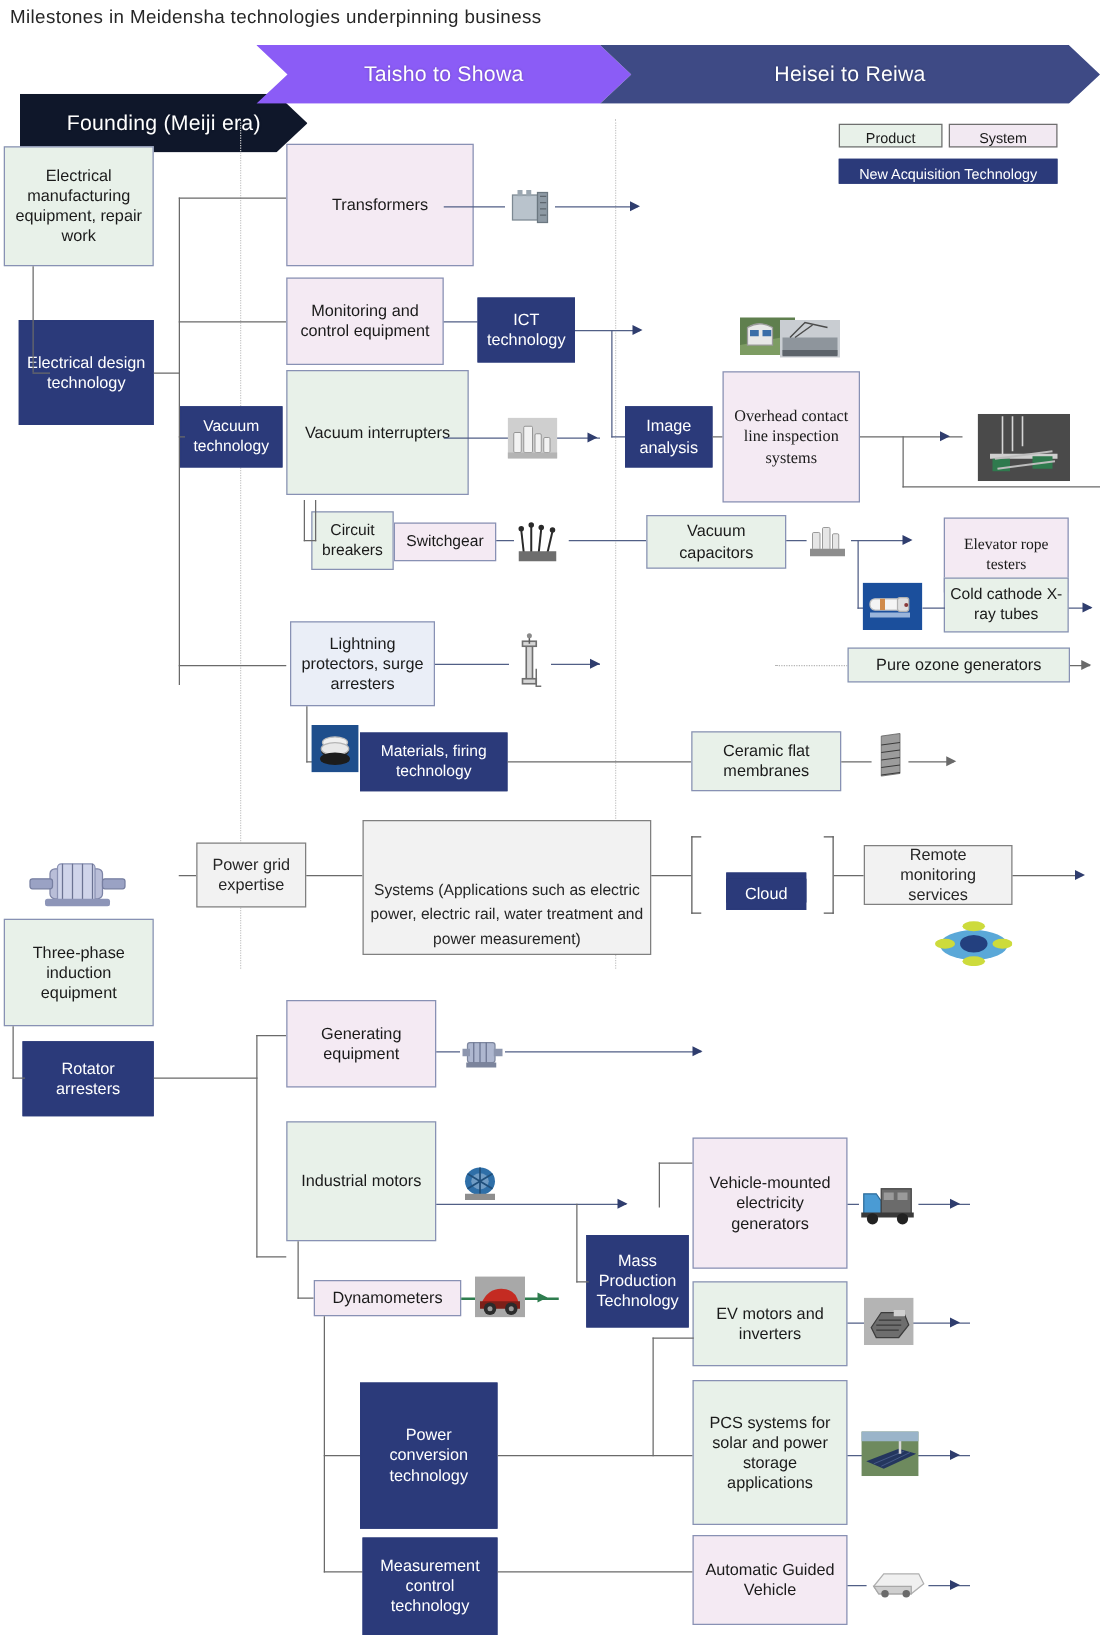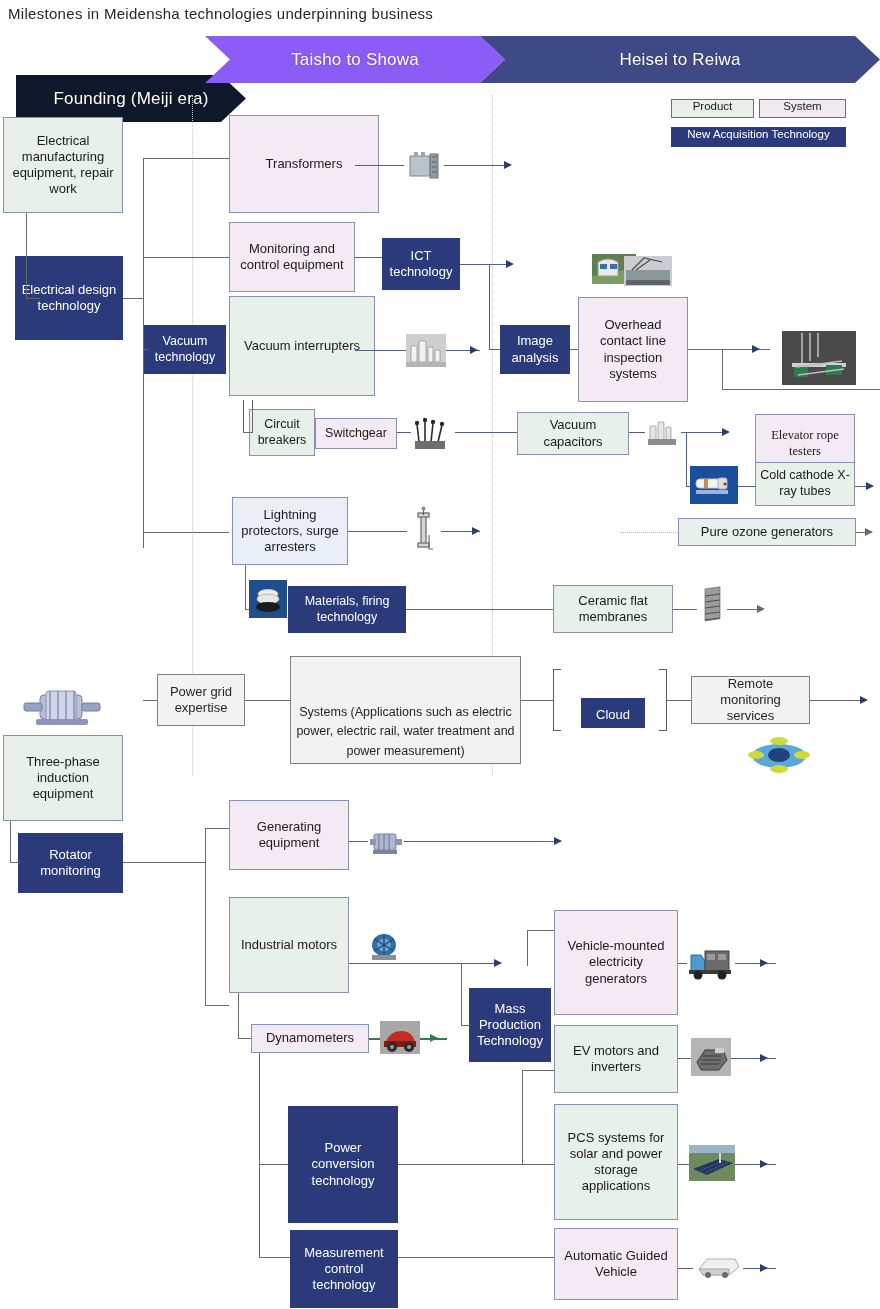--- a/index.html
+++ b/index.html
@@ -15,21 +15,21 @@
         color:#fff;font-size:17px;letter-spacing:.2px;}
   .chev span{position:relative;z-index:2;text-shadow:0 0 2px rgba(0,0,0,.25);}
   .chev1{left:16px;width:230px;background:#0f172a;clip-path:polygon(0 0,205px 0,230px 50%,205px 100%,0 100%);margin-top:39px;}
   .chev2{left:205px;width:300px;background:#8b5cf6;clip-path:polygon(0 0,275px 0,300px 50%,275px 100%,0 100%,25px 50%);}
   .chev3{left:480px;width:400px;background:#3e4a85;clip-path:polygon(0 0,375px 0,400px 50%,375px 100%,0 100%,25px 50%);}
 
   
   .guide{position:absolute;width:0;border-left:1px dotted #c9c9c9;}
 
   
-  .legend-item{position:absolute;display:flex;align-items:flex-start;justify-content:center;
+  .legend-item{position:absolute;display:flex;align-items:flex-end;justify-content:center;
                font-size:11.5px;box-sizing:border-box;}
   .lg-product{background:#e8f1e9;border:1px solid #6f6f6f;color:#1a1a1a;}
   .lg-system{background:#f2e9f2;border:1px solid #6f6f6f;color:#1a1a1a;}
   .lg-newtech{background:#2b3a7a;border:1px solid #2b3a7a;color:#fff;}
 
   
   .node{position:absolute;box-sizing:border-box;display:flex;align-items:center;justify-content:center;
         text-align:center;font-size:13px;line-height:1.25;padding:2px 4px;}
   .product{background:#e8f1e9;border:1px solid #8891b4;color:#1a1a1a;}
   .system{background:#f4eaf3;border:1px solid #8891b4;color:#1a1a1a;}
@@ -259,21 +259,21 @@
           <line x1="8" y1="36" x2="23" y2="34"></line>
         </g>
       </svg>
   </div>
 
   <div class="node newtech" style="left:500px;top:325px;width:70px;height:49px;">
     <span>Image analysis</span>
   </div>
   <div class="ln lnh" style="left:570px;top:349px;width:13px;"></div>
 
-  <div class="node system" style="left:578px;top:297px;width:110px;height:105px;">
+  <div class="node system" style="left:578px;top:297px;width:110px;height:105px;font-family:Liberation Serif, serif;">
     <span>Overhead contact line inspection systems</span>
   </div>
   <div class="pic" style="left:592px;top:252px;width:80px;height:37px;">
     <svg viewBox="0 0 80 37">
         <rect width="80" height="37" fill="#fff"></rect>
         <rect x="0" y="2" width="44" height="30" fill="#5f7f4e"></rect>
         <path d="M0 24 L44 16 L44 32 L0 32 Z" fill="#7d9c63"></path>
         <path d="M6 10 q10 -6 20 0 l0 14 l-20 0 Z" fill="#e8e8e8" stroke="#9b9b9b"></path>
         <rect x="8" y="12" width="7" height="5" fill="#3b6ea8"></rect>
         <rect x="18" y="12" width="7" height="5" fill="#3b6ea8"></rect>
@@ -412,21 +412,21 @@
           </g>
           <rect x="14" y="36" width="52" height="6" rx="2" fill="#8d95b8"></rect>
         </g>
       </svg>
   </div>
 
   <div class="node product" style="left:3px;top:735px;width:120px;height:86px;">
     <span>Three-phase induction equipment</span>
   </div>
   <div class="node newtech" style="left:18px;top:833px;width:105px;height:60px;">
-    <span>Rotator monitoring</span>
+    <span>Rotator arresters</span>
   </div>
   <div class="ln lnv" style="left:10px;top:821px;height:42px;"></div>
   <div class="ln lnh" style="left:10px;top:862px;width:10px;"></div>
 
   <div class="ln lnh" style="left:123px;top:862px;width:83px;"></div>
   <div class="ln lnv" style="left:205px;top:828px;height:178px;"></div>
   <div class="ln lnh" style="left:205px;top:828px;width:24px;"></div>
   <div class="ln lnh" style="left:205px;top:1005px;width:24px;"></div>
 
   <div class="node system" style="left:229px;top:800px;width:120px;height:70px;">

